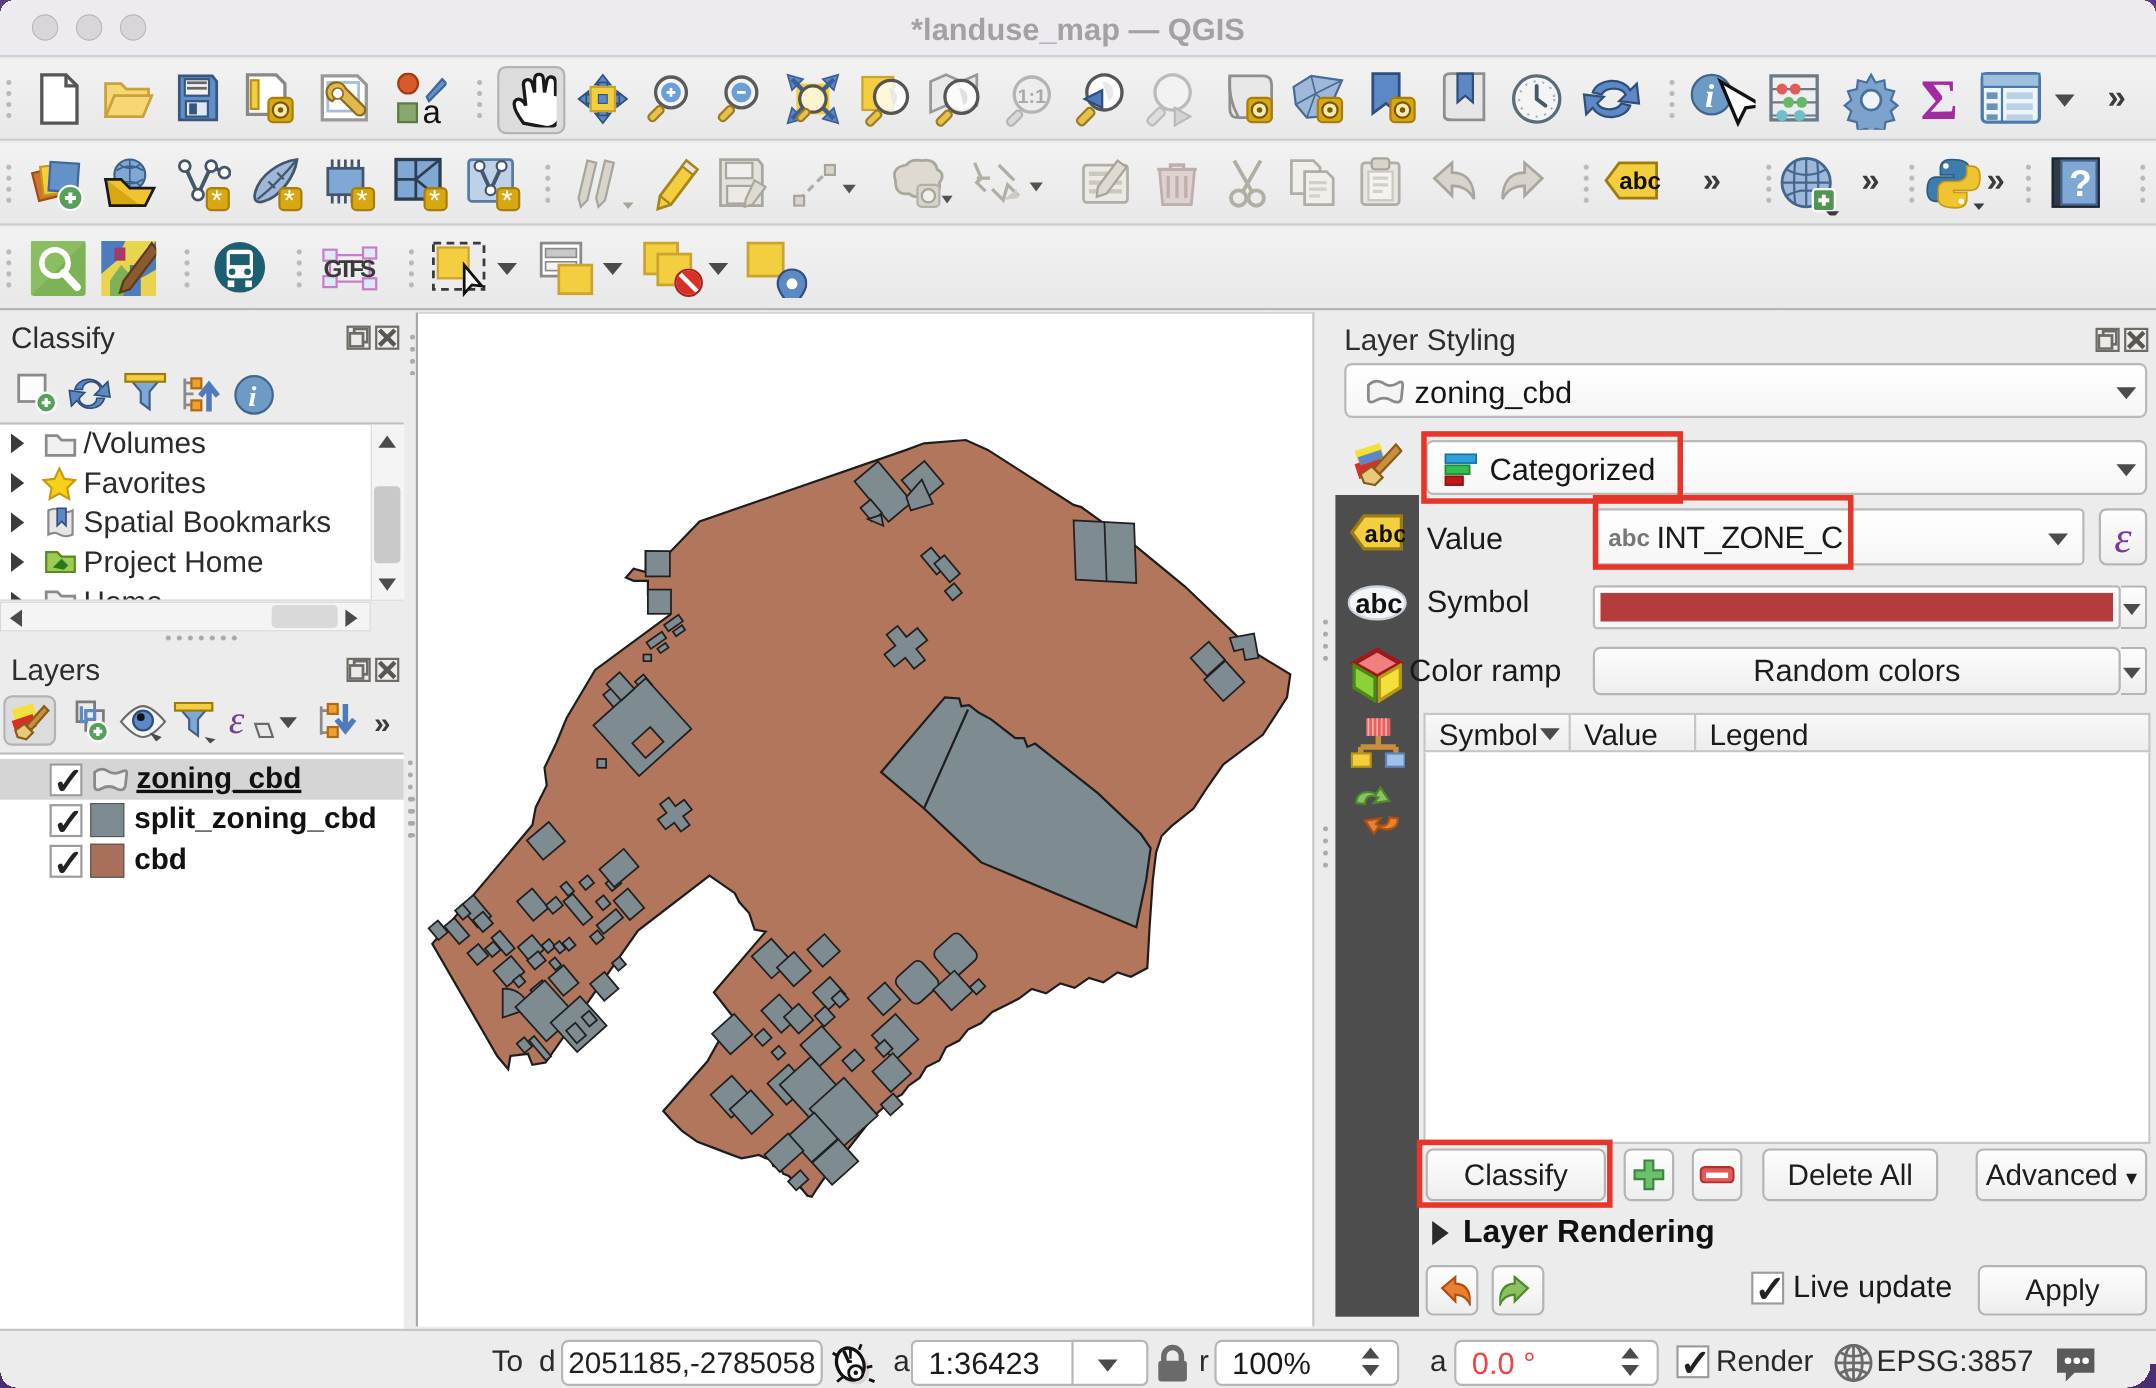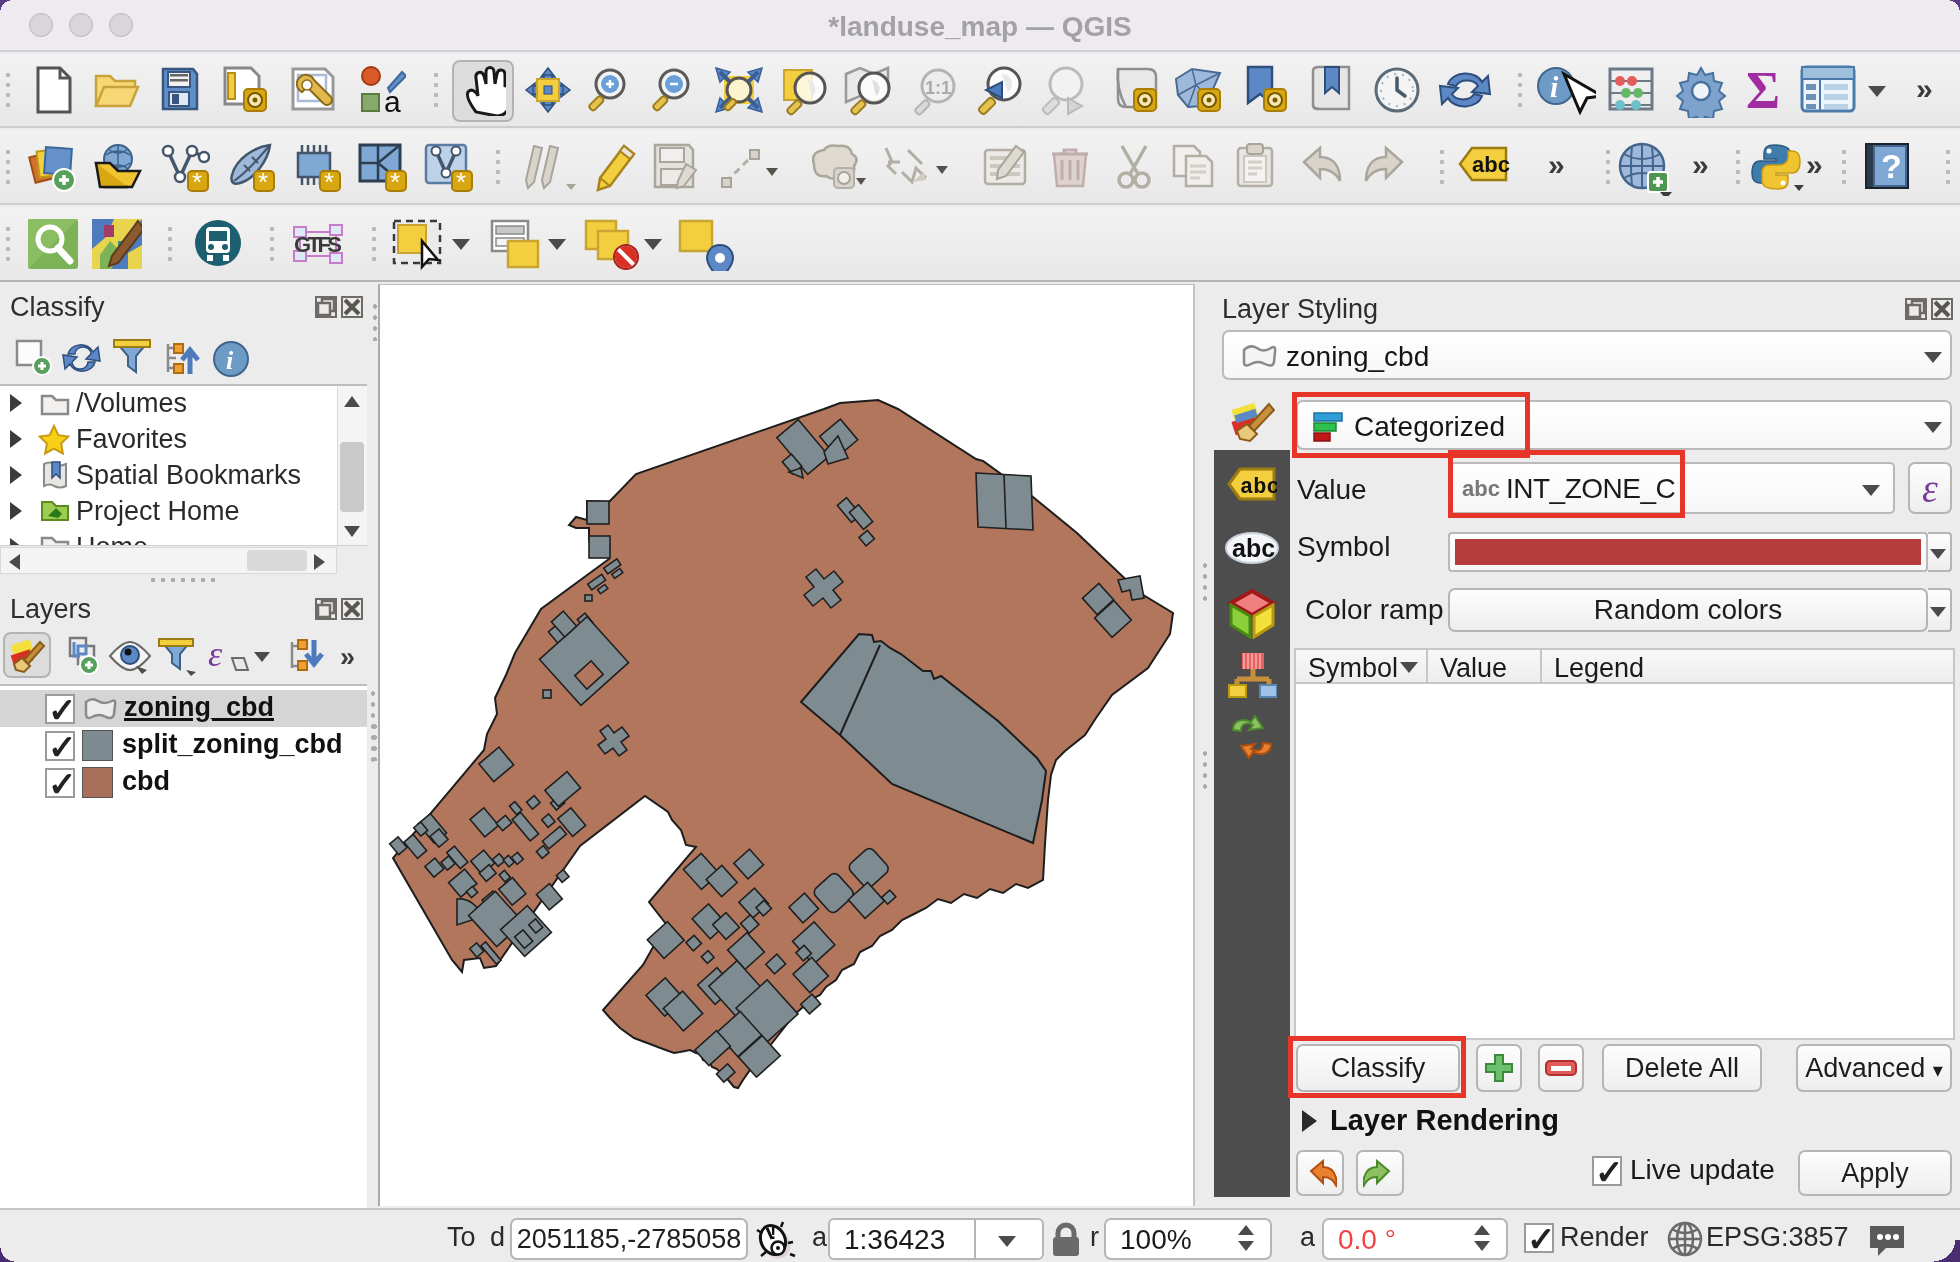--- a/index.html
+++ b/index.html
@@ -1036,21 +1036,21 @@
   <div class="btn" style="left:695px;top:178px;width:44px;height:52px;"><span style="font-family:'Liberation Serif';font-style:italic;font-size:40px;color:#7a3a9a;line-height:50px;">ε</span></div>
 
   <div class="abs" style="left:84px;top:247px;font-size:28px;color:#1a1a1a;">Symbol</div>
   <div class="combo" style="left:235px;top:248px;width:480px;height:40px;border-radius:4px;">
     <div class="abs" style="left:5px;top:5px;width:466px;height:26px;background:#b43c3c;"></div>
   </div>
   <div class="abs" style="left:715px;top:248px;width:24px;height:40px;background:linear-gradient(#fdfdfd,#eee);border:2px solid #b5b5b5;border-left:none;border-radius:0 4px 4px 0;">
       <div class="ddarrow" style="left:2px;top:15px;border-left-width:8px;border-right-width:8px;border-top-width:10px;"></div>
     </div>
 
-  <div class="abs" style="left:92px;top:310px;font-size:28px;color:#1a1a1a;">Color ramp</div>
+  <div class="abs" style="left:68px;top:310px;font-size:28px;color:#1a1a1a;">Color ramp</div>
   <div class="btn" style="left:235px;top:304px;width:480px;height:44px;line-height:40px;font-size:28px;">Random colors</div>
   <div class="abs" style="left:715px;top:304px;width:24px;height:44px;background:linear-gradient(#fdfdfd,#eee);border:2px solid #b5b5b5;border-left:none;border-radius:0 4px 4px 0;">
       <div class="ddarrow" style="left:2px;top:17px;border-left-width:8px;border-right-width:8px;border-top-width:10px;"></div>
     </div>
 
   <div class="abs" style="left:81px;top:364px;width:661px;height:36px;background:linear-gradient(#f8f8f8,#ededed);border:2px solid #c6c6c6;">
     <div class="abs" style="left:12px;top:3px;font-size:27px;color:#1a1a1a;">Symbol</div>
     <div class="abs" style="left:104px;top:12px;width:0;height:0;border-left:9px solid transparent;border-right:9px solid transparent;border-top:11px solid #4b4b4b;"></div>
     <div class="abs" style="left:130px;top:0;width:2px;height:32px;background:#c6c6c6;"></div>
     <div class="abs" style="left:144px;top:3px;font-size:27px;color:#1a1a1a;">Value</div>

